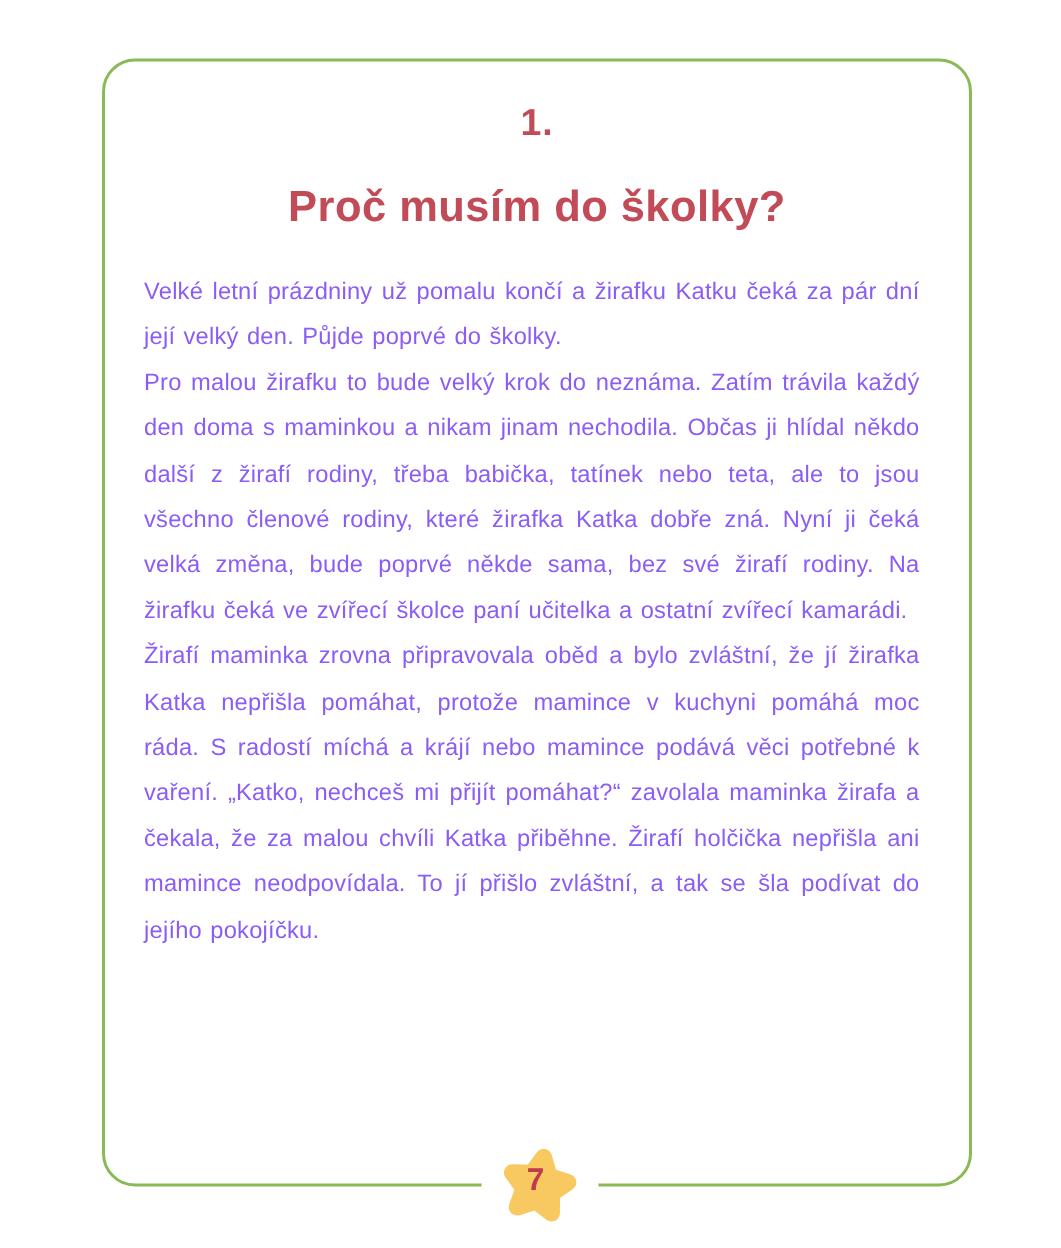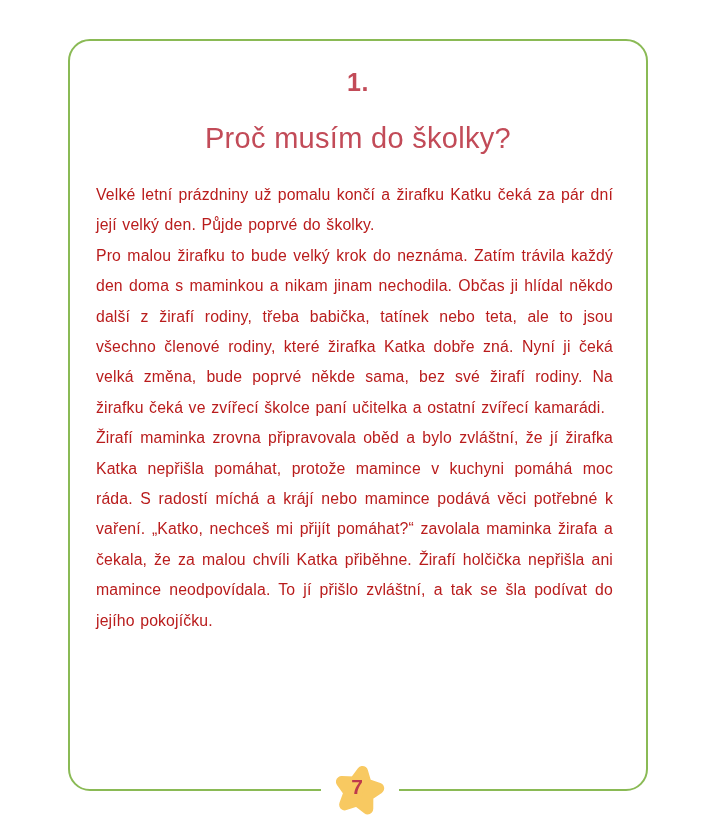--- a/index.html
+++ b/index.html
@@ -23,27 +23,27 @@
     text-align: center;
     font-size: 25px;
     font-weight: 700;
     letter-spacing: 0.5px;
     color: #C24B58;
   }
   .chapter-title {
     margin-top: 25px;
     text-align: center;
     font-size: 29px;
-    font-weight: 400;
+    font-weight: 700;
     letter-spacing: 0.3px;
     color: #C24B58;
   }
   .story-text {
     margin: 25px 33px 0 26px;
-    color: #b91c1c;
+    color: #8b5cf6;
     font-size: 15.8px;
     line-height: 30.4px;
     letter-spacing: 0.15px;
     word-spacing: 1px;
   }
   .story-text p {
     text-align: justify;
     margin: 0;
   }
   

